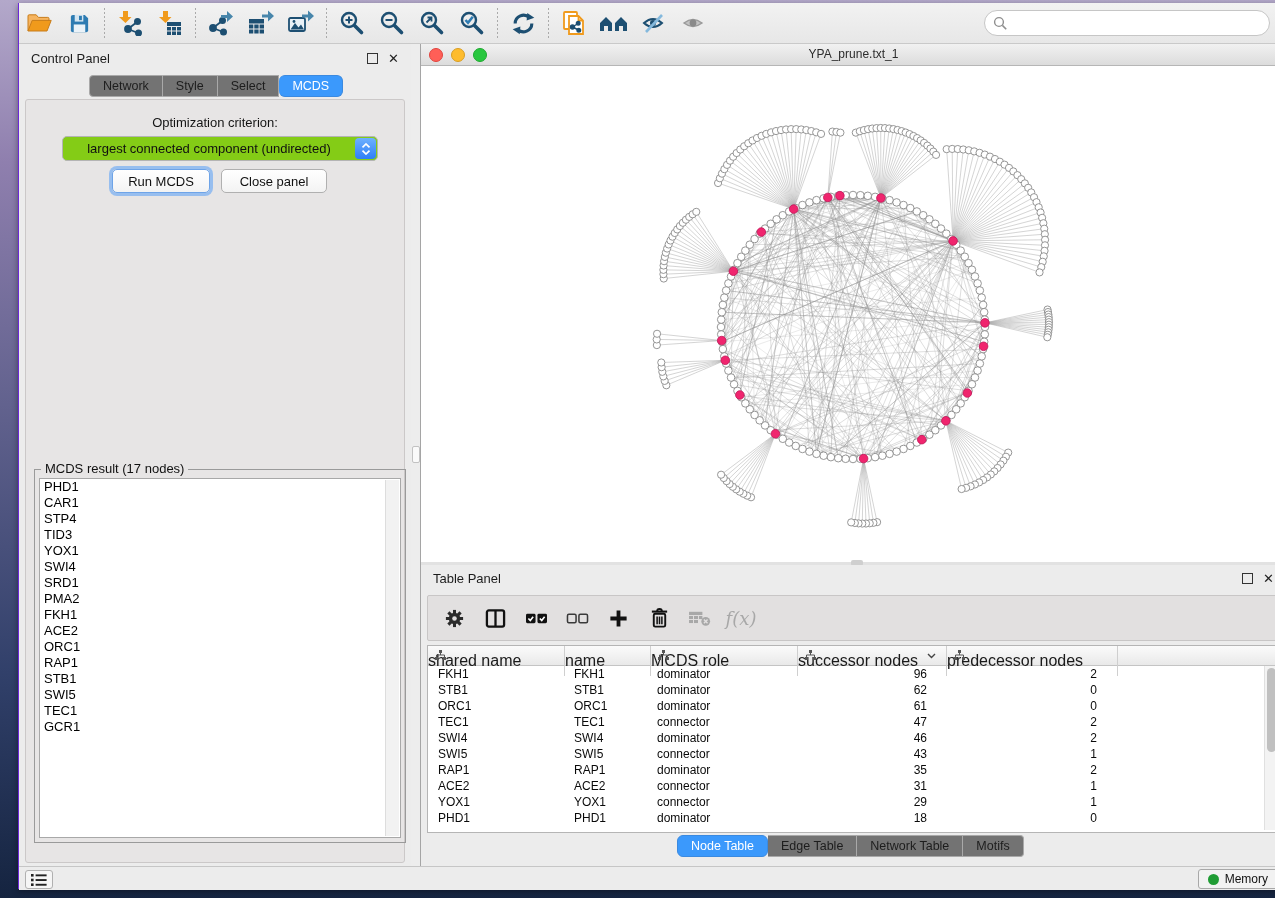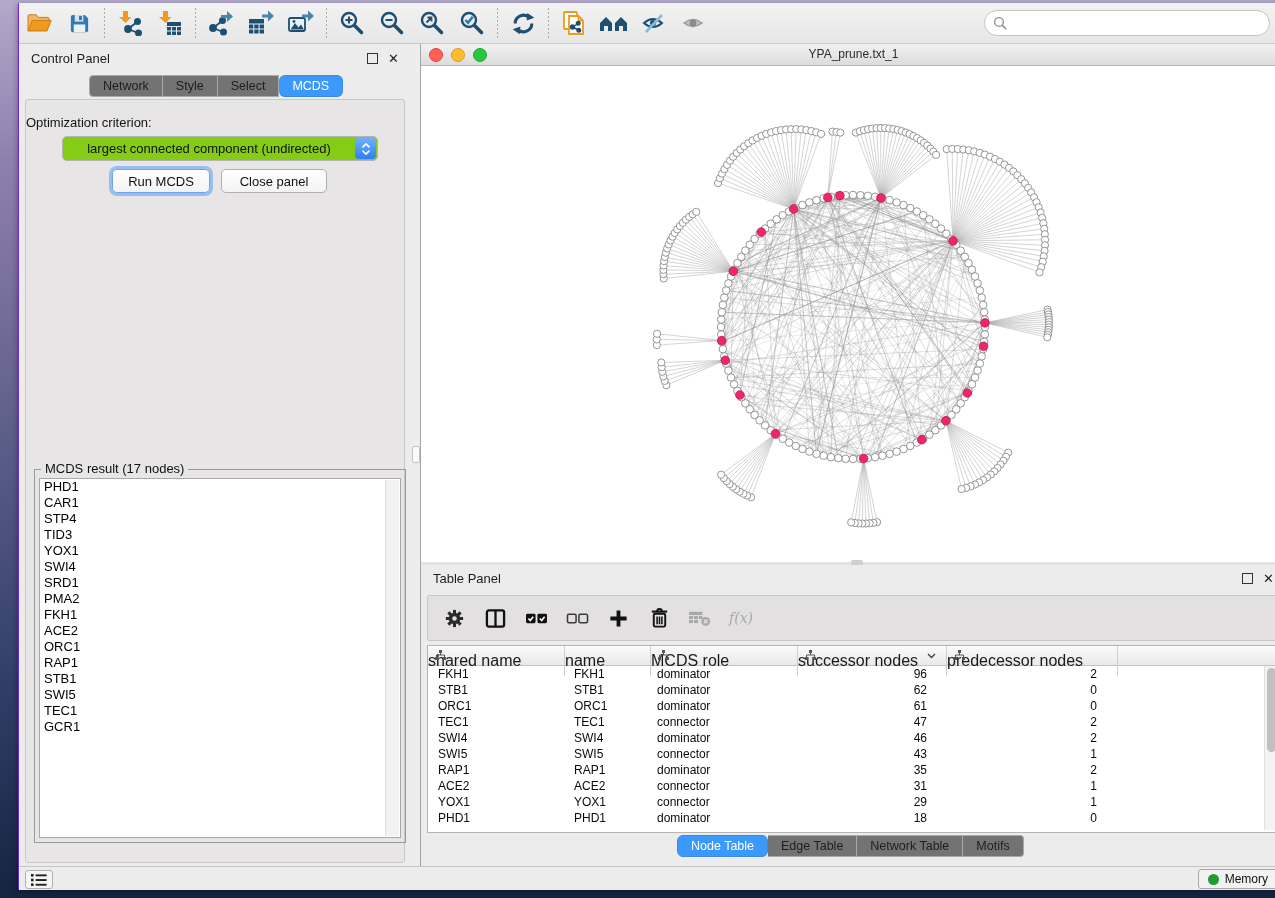--- a/index.html
+++ b/index.html
@@ -28,21 +28,21 @@
   .floatbox{width:9px;height:9px;border:1.5px solid #333;display:inline-block;}
   .xglyph{font-size:13px;font-weight:bold;color:#222;line-height:9px;}
   .segtabs{display:flex;top:31px;}
   #cp .segtabs{left:70px;}
   .seg{height:20px;line-height:20px;padding:0 13px;font-size:12.5px;color:#1d1d1d;background:#737373;
        border:1px solid #a9a9a9;border-left:none;text-align:center;}
   .seg:first-child{border-left:1px solid #a9a9a9;border-radius:4px 0 0 4px;}
   .seg:last-child{border-radius:0 4px 4px 0;}
   .seg.active{background:#3b99fc;color:#fff;border-color:#3b8ae0;border-radius:6px;}
   #cp-inner{left:6px;top:55px;width:378px;height:762px;background:#e7e5e5;border:1px solid #cbc8c8;border-radius:3px;}
-  #opt-label{top:15px;width:100%;font-size:13px;color:#141414;}
+  #opt-label{top:15px;width:100%;text-align:center;font-size:13px;color:#141414;}
   #dropdown{left:36px;top:36px;width:314px;height:23px;background:#84cc16;border:1px solid #b4b4b4;
             border-radius:5px;display:flex;align-items:center;font-size:13px;color:#111;}
   #dropdown .ddtext{flex:1;text-align:center;}
   #dd-stepper{width:21px;height:21px;margin-right:1px;border-radius:4px;
               background:linear-gradient(#6eb1fe,#2e7ef8);display:flex;align-items:center;justify-content:center;}
   .macbtn{height:22px;background:linear-gradient(#ffffff,#f3f3f3);border:1px solid #b0b0b0;border-radius:5px;
           font-size:13px;color:#111;display:flex;align-items:center;justify-content:center;}
   #run-btn{left:86px;top:69px;width:96px;box-shadow:0 0 0 3px rgba(72,151,250,.5);border-color:#6ea4e8;}
   #close-btn{left:195px;top:69px;width:104px;}
   #mcds-group{left:8px;top:369px;width:370px;height:372px;border:1px solid #9a9a9a;border-radius:0;}
@@ -64,21 +64,21 @@
   
   #hdivider{left:402px;top:559px;width:865px;height:3px;background:#e2e2e2;}
   #hdivider .grip2{left:430px;top:-2px;width:12px;height:6px;background:#cfcfcf;border-radius:2px;}
   
   #tablepanel{left:402px;top:562px;width:865px;height:304px;background:#ececec;}
   #tp-title{left:12px;top:6px;font-size:13px;color:#1d1d1d;}
   #tablepanel .winbtns{right:12px;top:8px;}
   #tp-toolbar{left:6px;top:30px;width:851px;height:44px;background:#e2e0e0;border:1px solid #c8c6c6;border-radius:2px;
               display:flex;align-items:center;padding-left:14px;gap:17px;}
   .ticon{width:24px;height:24px;display:flex;align-items:center;justify-content:center;}
-  .fx{font-family:"DejaVu Serif",serif;font-style:italic;font-size:14px;color:#a8a8a8;}
+  .fx{font-family:"DejaVu Serif",serif;font-style:italic;font-size:18px;color:#a8a8a8;}
   #tbl{left:6px;top:80px;width:851px;height:186px;background:#fff;border:1px solid #b5b5b5;}
   #thead{left:0;top:0;width:100%;height:19px;background:linear-gradient(#fbfbfb,#e9e9e9);border-bottom:1px solid #c4c4c4;display:flex;}
   .hcell{position:relative;height:30px;border-right:1px solid #cfcfcf;font-size:16px;color:#1a1a1a;
          display:flex;align-items:center;justify-content:flex-start;}
   .hcell .treeicon{position:absolute;left:7px;top:4px;}
   .hcell .sortchev{position:absolute;right:10px;top:7px;}
   .c1{width:136px;}.c2{width:85px;}.c3{width:146px;}.c4{width:148px;}.c5{width:170px;}.c6{flex:1;border-right:none;}
   #tbody{left:0;top:20px;width:100%;}
   .trow{display:flex;height:16px;}
   .cell{font-size:12px;color:#0a0a0a;line-height:16px;white-space:nowrap;}

